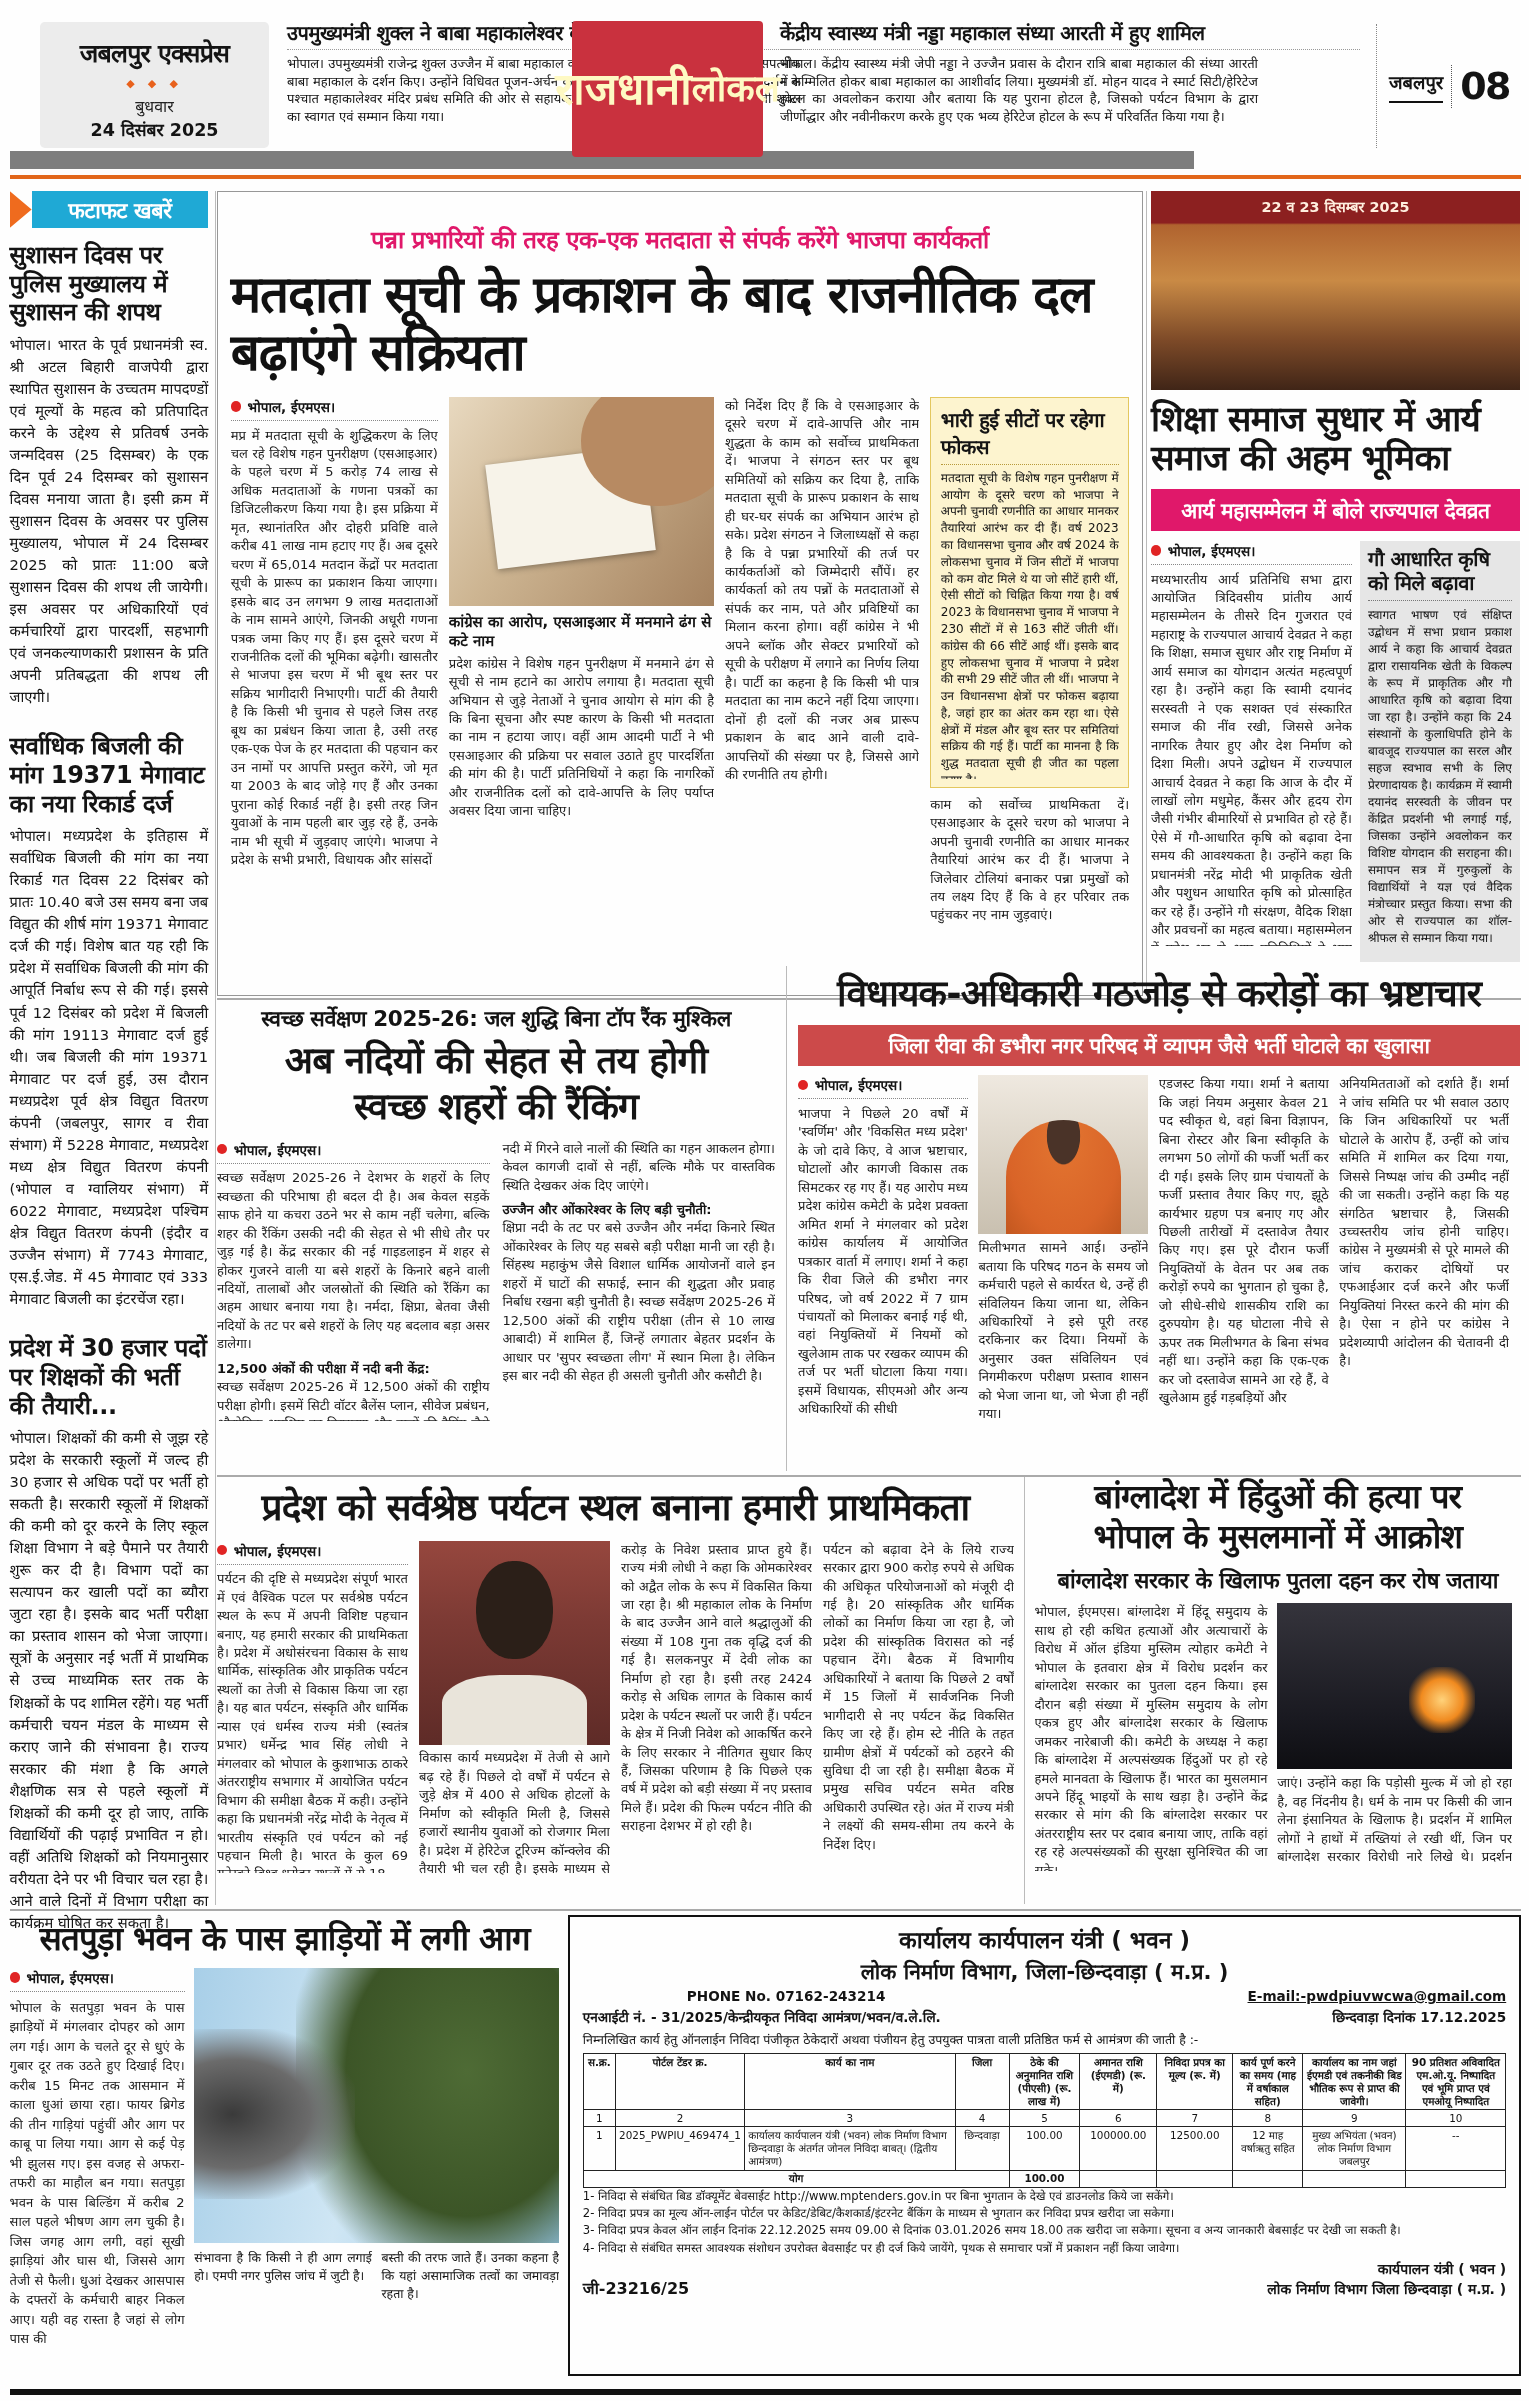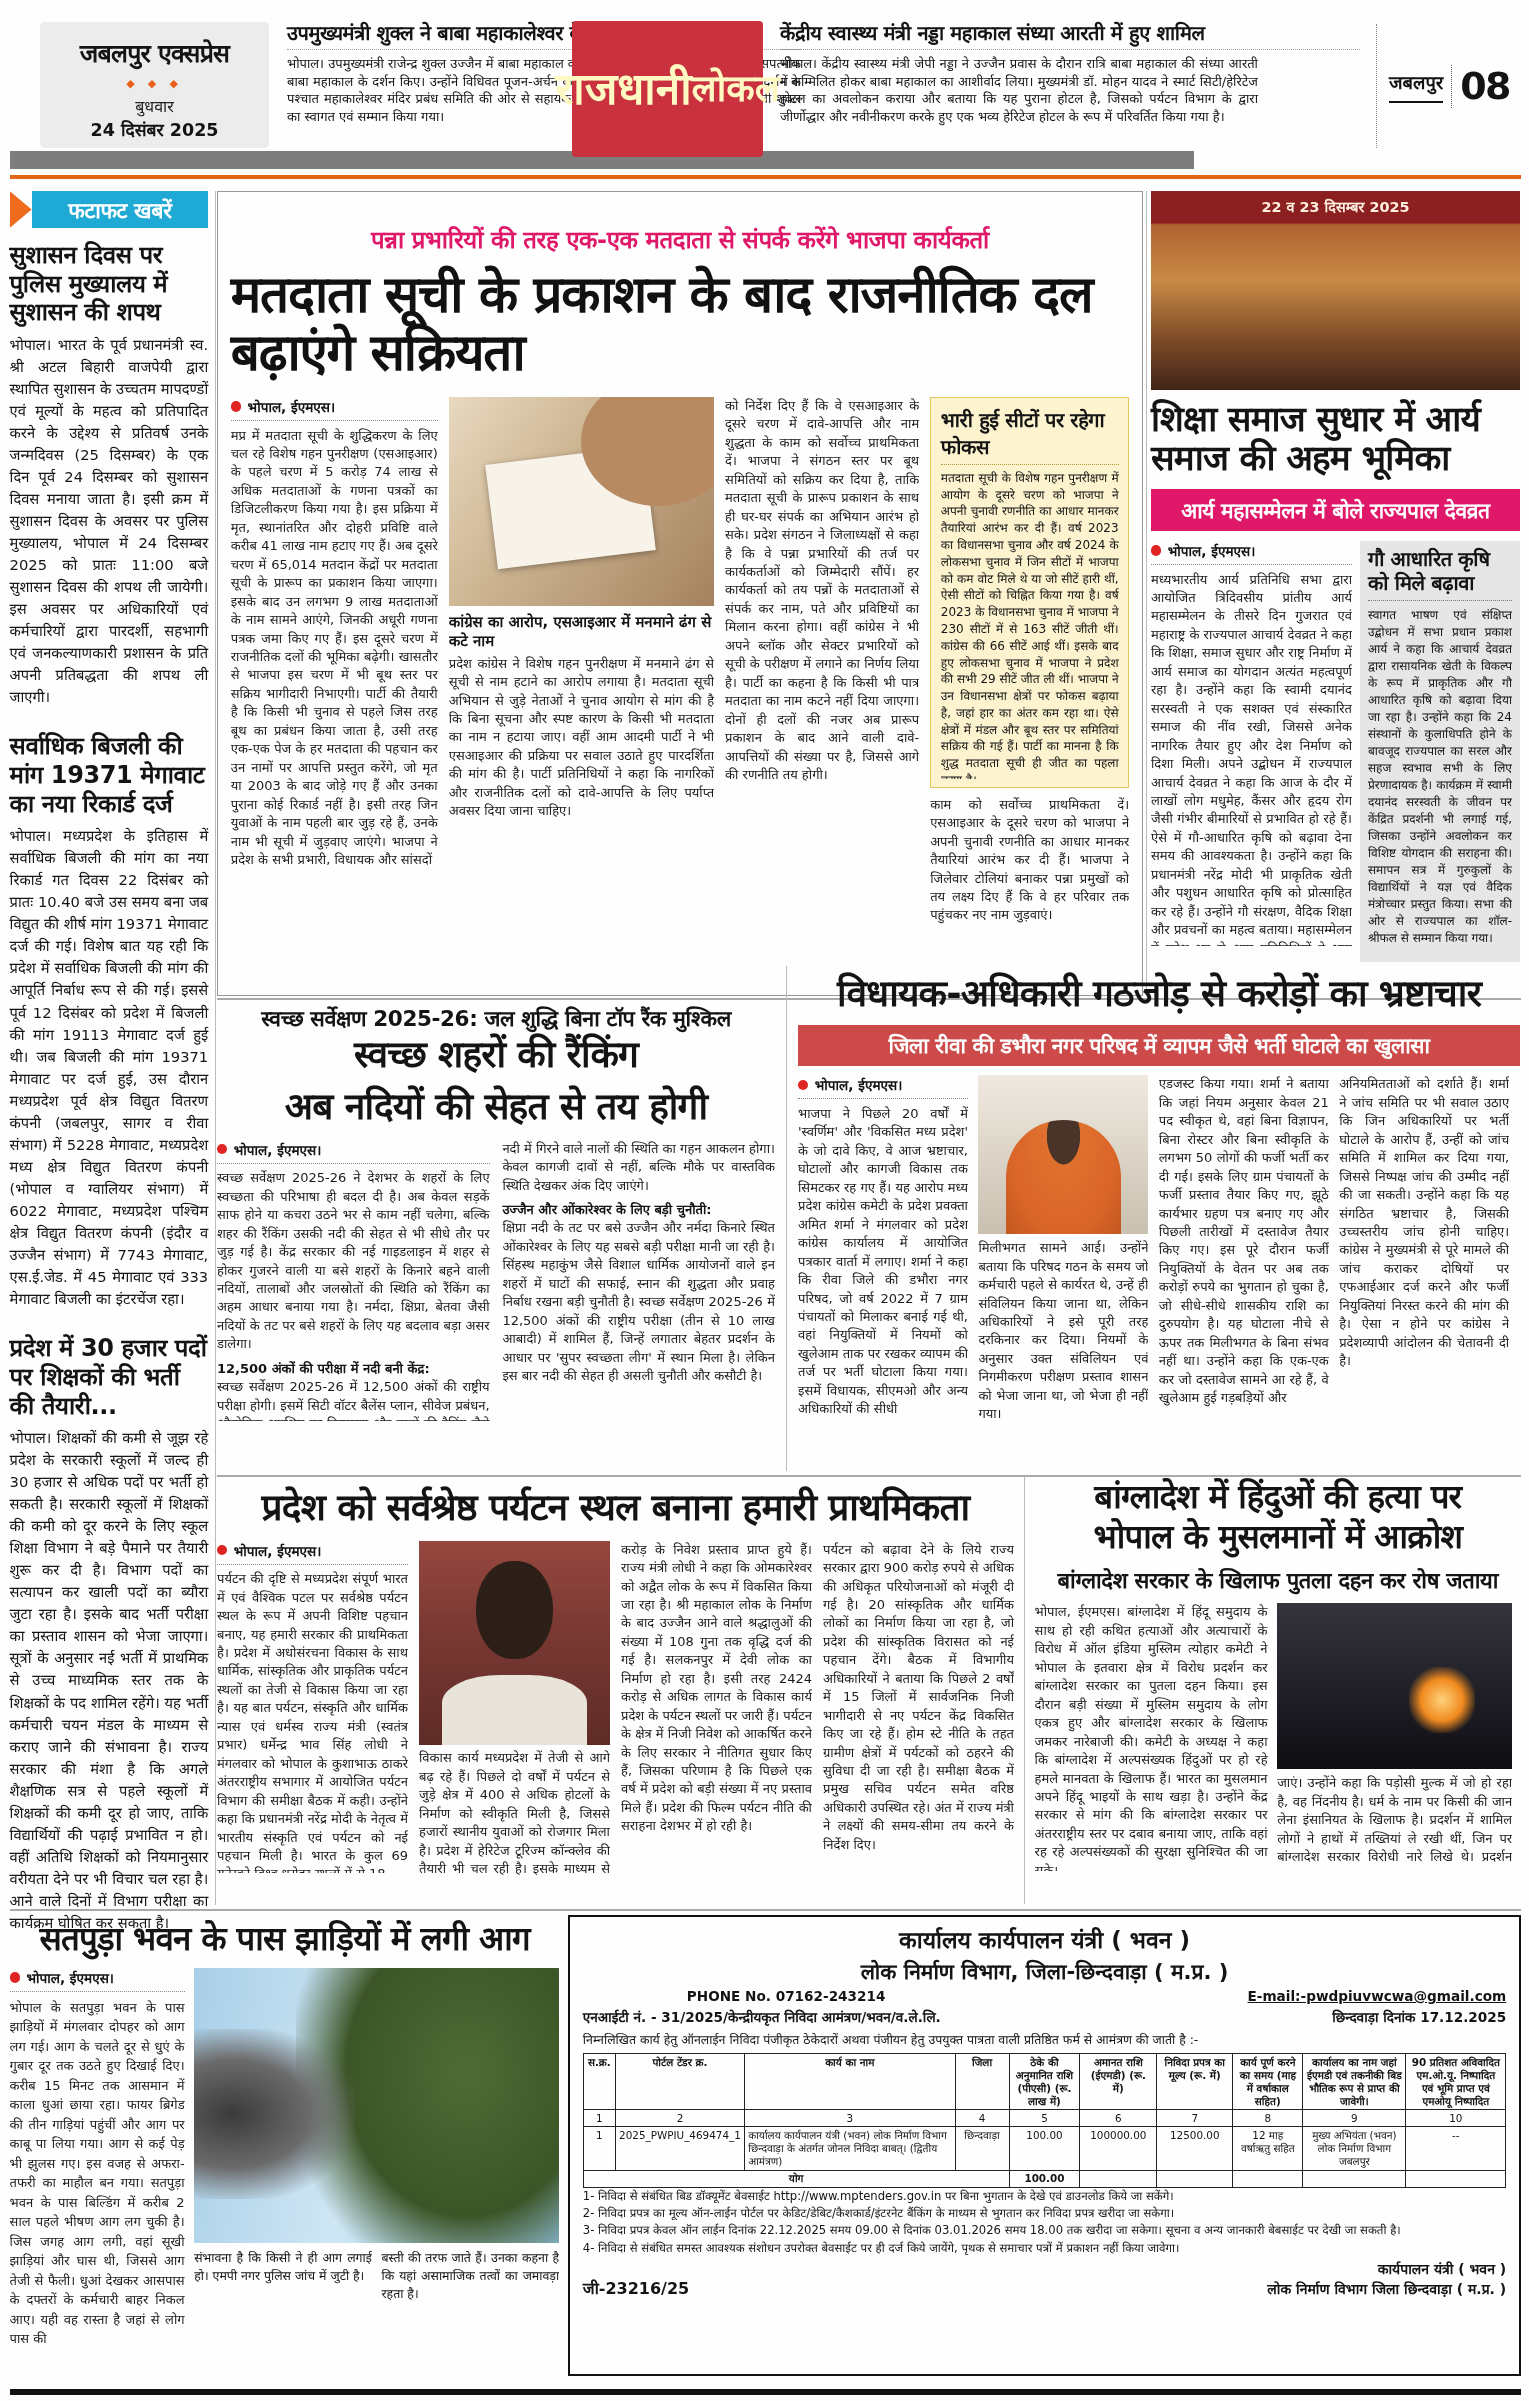--- a/index.html
+++ b/index.html
@@ -236,22 +236,22 @@
   </div>
 
   <div class="abs" style="left:1146px;top:191px;width:0.8px;height:805px;background:#bbb"></div>
 
   <div class="abs hrule" style="left:217px;top:998px;width:1304px;height:1.6px"></div>
   <div class="abs hrule" style="left:217px;top:1475px;width:1304px;height:1.6px"></div>
   <div class="abs hrule" style="left:9.6px;top:1909px;width:1511px;height:1.6px"></div>
 
   <div class="abs" id="swachh">
     <div class="sw-kicker">स्वच्छ सर्वेक्षण 2025-26: जल शुद्धि बिना टॉप रैंक मुश्किल</div>
+    <div class="sw-headline">अब नदियों की सेहत से तय होगी</div>
     <div class="sw-headline" style="margin-top:0">स्वच्छ शहरों की रैंकिंग</div>
-    <div class="sw-headline">अब नदियों की सेहत से तय होगी</div>
     <div style="margin-top:11px"></div>
     <div class="sw-cols">
       <div class="col sw-col">
         <div class="byline">
           <span class="dot"></span>
           <span>भोपाल, ईएमएस।</span>
         </div>
         <div class="bodytext">स्वच्छ सर्वेक्षण 2025-26 ने देशभर के शहरों के लिए स्वच्छता की परिभाषा ही बदल दी है। अब केवल सड़कें साफ होने या कचरा उठने भर से काम नहीं चलेगा, बल्कि शहर की रैंकिंग उसकी नदी की सेहत से भी सीधे तौर पर जुड़ गई है। केंद्र सरकार की नई गाइडलाइन में शहर से होकर गुजरने वाली या बसे शहरों के किनारे बहने वाली नदियों, तालाबों और जलस्रोतों की स्थिति को रैंकिंग का अहम आधार बनाया गया है। नर्मदा, क्षिप्रा, बेतवा जैसी नदियों के तट पर बसे शहरों के लिए यह बदलाव बड़ा असर डालेगा।</div>
         <div class="subhead">12,500 अंकों की परीक्षा में नदी बनी केंद्र:</div>
         <div class="bodytext">स्वच्छ सर्वेक्षण 2025-26 में 12,500 अंकों की राष्ट्रीय परीक्षा होगी। इसमें सिटी वॉटर बैलेंस प्लान, सीवेज प्रबंधन, औद्योगिक अपशिष्ट का निस्तारण और नालों की टैपिंग जैसे बिंदु शामिल हैं। इस बार चुनौती और कसौटी है।</div>

